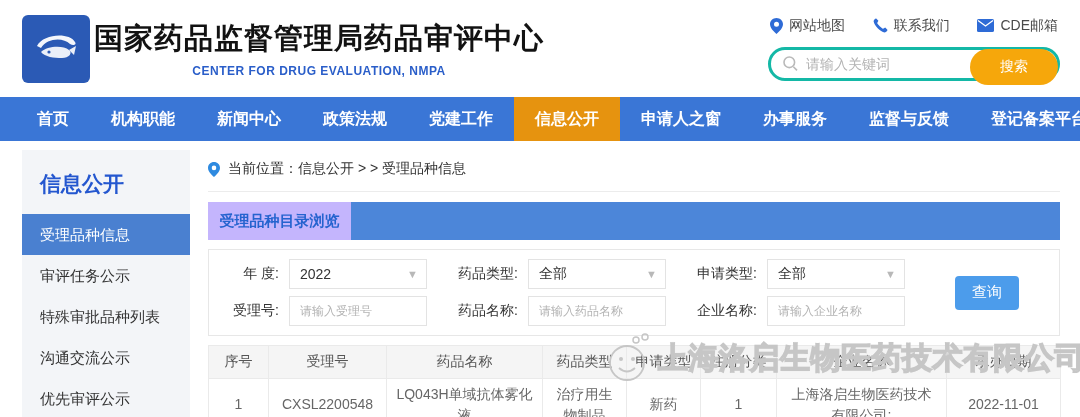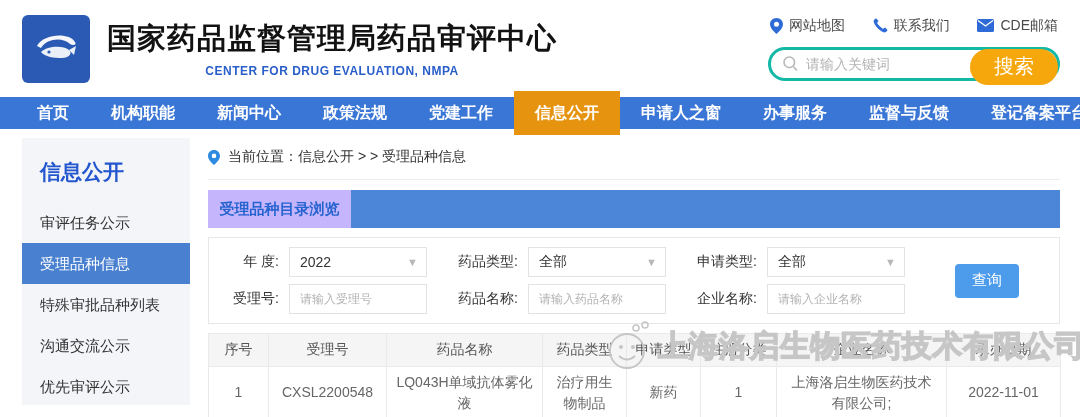--- a/index.html
+++ b/index.html
@@ -3,36 +3,36 @@
 <meta charset="utf-8">
 <style>
   * { margin:0; padding:0; box-sizing:border-box; }
   body { font-family:"Liberation Sans","DejaVu Sans",sans-serif; background:#fff; }
   .page { width:1080px; height:417px; overflow:hidden; position:relative; background:#fff; }
 
   
   .header { height:97px; display:flex; align-items:center; padding:0 20px 0 22px; }
   .logo { width:68px; height:68px; background:#2b5ab5; border-radius:6px; flex-shrink:0;
           display:flex; align-items:center; justify-content:center; }
-  .title-block { margin-left:17px; }
+  .title-block { margin-left:4px; }
   .title-cn { font-size:29px; font-weight:bold; color:#121212; letter-spacing:1px; }
   .title-en { font-size:12px; font-weight:bold; color:#2a5ec9; letter-spacing:.5px; margin-top:5px;text-align:center; }
   .header-right { margin-left:auto; width:292px; }
   .top-links { display:flex; justify-content:space-between; margin-bottom:12px; padding:0 2px; }
   .top-link { display:flex; align-items:center; gap:6px; font-size:14px; color:#4a4a4a; cursor:pointer; }
   .search-pill { position:relative; height:34px; border:3px solid #14b8a6; border-radius:17px;
                  display:flex; align-items:center; padding:0 92px 0 12px; background:#fff; }
   .search-pill input { border:none; outline:none; width:100%; font-size:14px; color:#333;
                        font-family:inherit; background:transparent; }
   .search-pill input::placeholder { color:#b3b3b3; }
   .search-btn { position:absolute; right:-1px; top:-1px; height:36px; width:88px; background:#f6a70b;
-                border:none; border-radius:18px; color:#fff; font-size:20px; cursor:pointer; font-family:inherit; }
-
-  
-  .nav { height:32px; background:#3a76d6; display:flex; align-items:center; padding-left:16px; }
+                border:none; border-radius:18px; color:#fff; font-size:14px; cursor:pointer; font-family:inherit; }
+
+  
+  .nav { height:44px; background:#3a76d6; display:flex; align-items:center; padding-left:16px; }
   .nav-item { color:#fff; font-size:16px; font-weight:bold; padding:0 21px; height:44px;
               display:flex; align-items:center; cursor:pointer; white-space:nowrap; }
   .nav-item.active { background:#e6930f; }
   .nav-sep { width:1px; height:15px; background:rgba(255,255,255,.5); }
 
   
   .content { display:flex; margin-top:9px; padding-left:22px; }
   .sidebar { width:168px; background:#f3f5f8; height:267px; flex-shrink:0; }
   .sidebar-title { color:#2457cf; font-size:21px; font-weight:bold; padding:20px 0 16px 18px; }
   .side-item { font-size:15px; color:#333; height:41px; line-height:41px; padding-left:18px; cursor:pointer; }
@@ -147,22 +147,22 @@
     <span class="nav-sep"></span>
     <span class="nav-item">监督与反馈</span>
     <span class="nav-sep"></span>
     <span class="nav-item">登记备案平台</span>
   </div>
 
   <div class="content">
 
     <div class="sidebar">
       <div class="sidebar-title">信息公开</div>
+      <div class="side-item active">受理品种信息</div>
       <div class="side-item">审评任务公示</div>
-      <div class="side-item active">受理品种信息</div>
       <div class="side-item">特殊审批品种列表</div>
       <div class="side-item">沟通交流公示</div>
       <div class="side-item">优先审评公示</div>
     </div>
 
     <div class="main">
 
       <div class="breadcrumb">
         <svg width="12" height="15" viewBox="0 0 13 16">
           <path d="M6.5 0 C2.9 0 0 2.8 0 6.3 C0 11 6.5 16 6.5 16 S13 11 13 6.3 C13 2.8 10.1 0 6.5 0 Z M6.5 8.8 A2.5 2.5 0 1 1 6.5 3.8 A2.5 2.5 0 0 1 6.5 8.8 Z" fill="#2e8ae0"></path>

